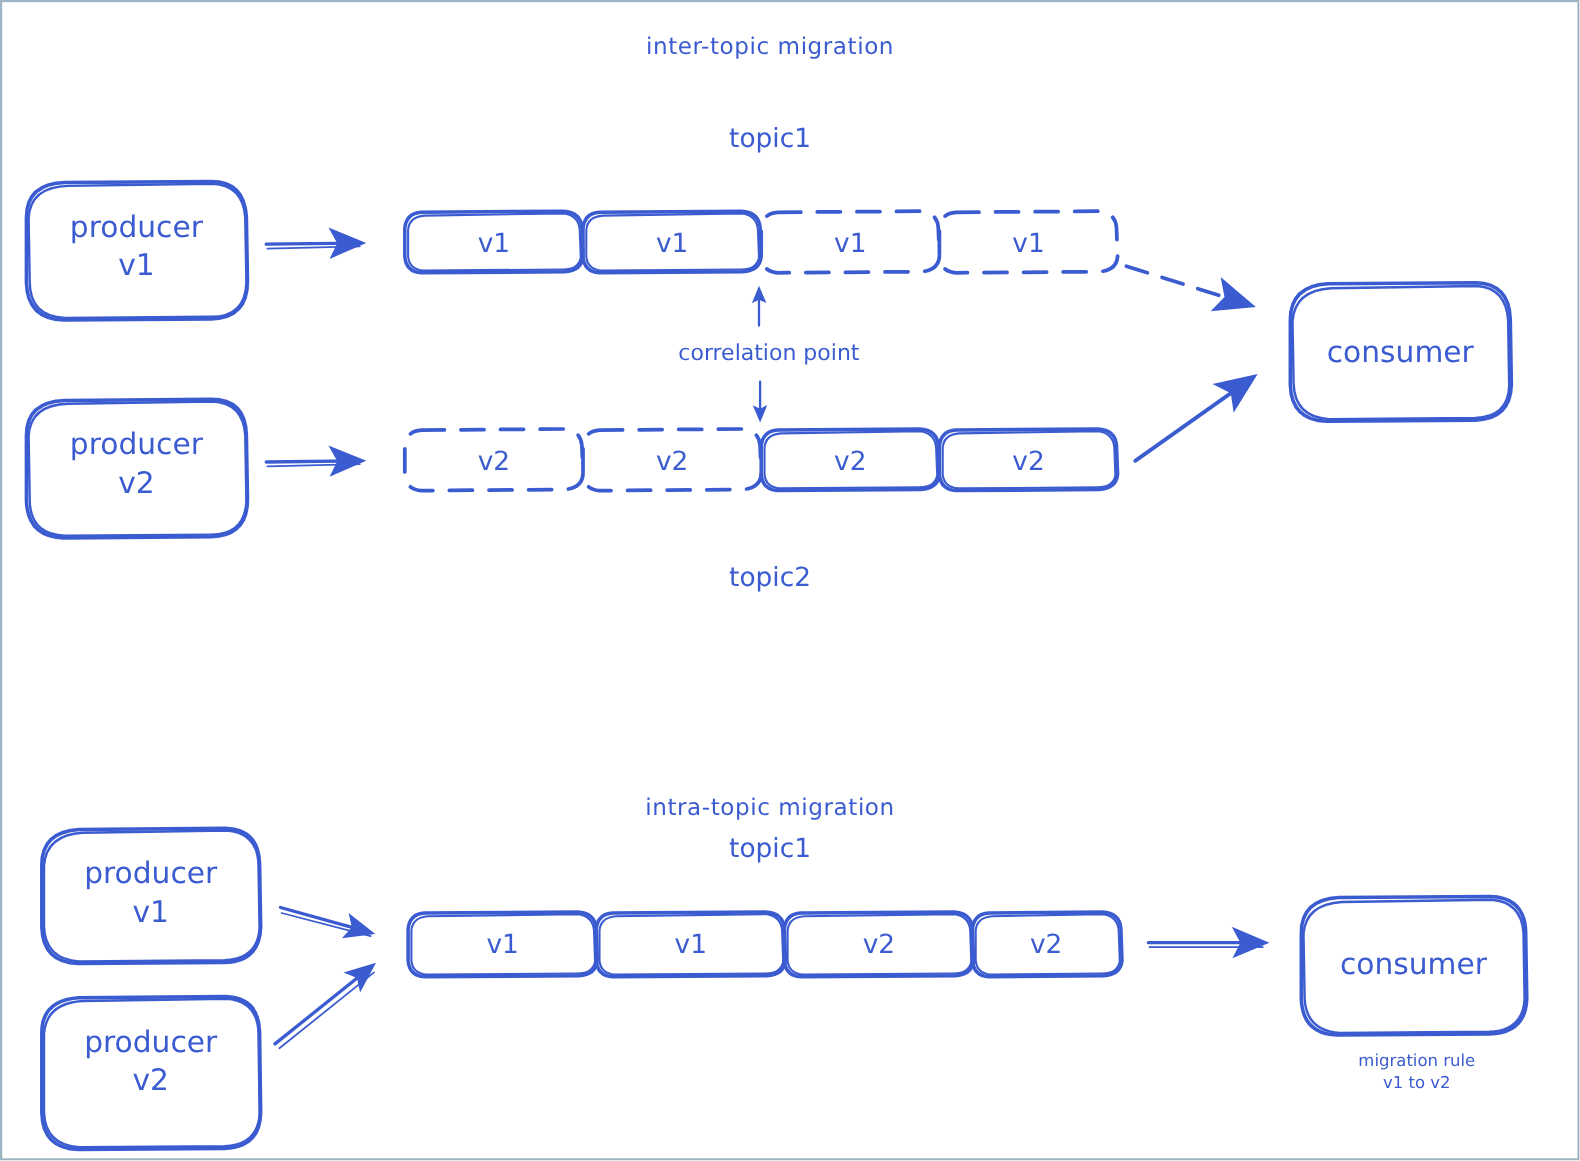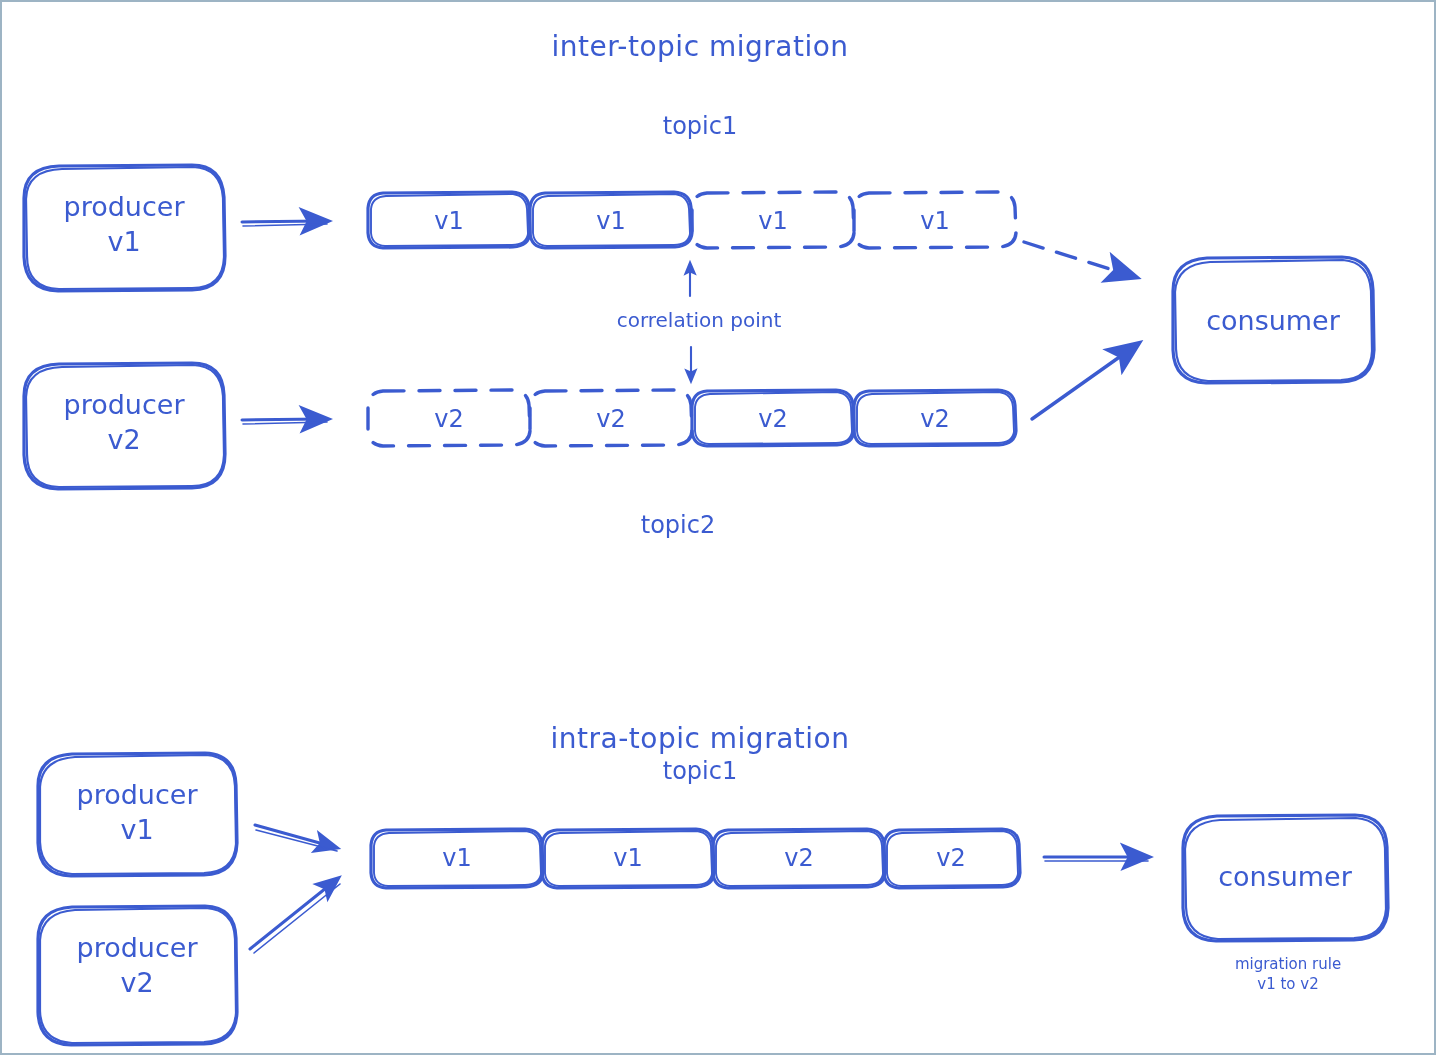--- a/index.html
+++ b/index.html
@@ -24,21 +24,21 @@
     height: 1055px;
   }
   .label {
     position: absolute;
     color: #3b5bd0;
     font-family: "DejaVu Sans", sans-serif;
     white-space: nowrap;
     user-select: none;
   }
   .title {
-    font-size: 28px;
+    font-size: 21px;
     letter-spacing: 0.5px;
     text-align: center;
   }
   .topic-label {
     font-size: 24px;
     text-align: center;
   }
   .node-text {
     font-size: 27px;
     text-align: center;
@@ -198,21 +198,21 @@
         <path stroke-width="1.6" d="M1043,859 L1146,859"></path>
       </g>
 
     </g>
   </svg>
 
   <div class="label title centerer" style="left:698px; top:28px;">inter-topic migration</div>
 
   <div class="label topic-label centerer" style="left:698px; top:110px;">topic1</div>
 
-  <div class="label topic-label centerer" style="left:676px; top:509px;">topic2</div>
+  <div class="label topic-label centerer" style="left:698px; top:509px;">topic2</div>
 
   <div class="label node-text centerer" style="left:122px; top:188px;">
     <div>producer</div>
     <div>v1</div>
   </div>
 
   <div class="label node-text centerer" style="left:122px; top:386px;">
     <div>producer</div>
     <div>v2</div>
   </div>

